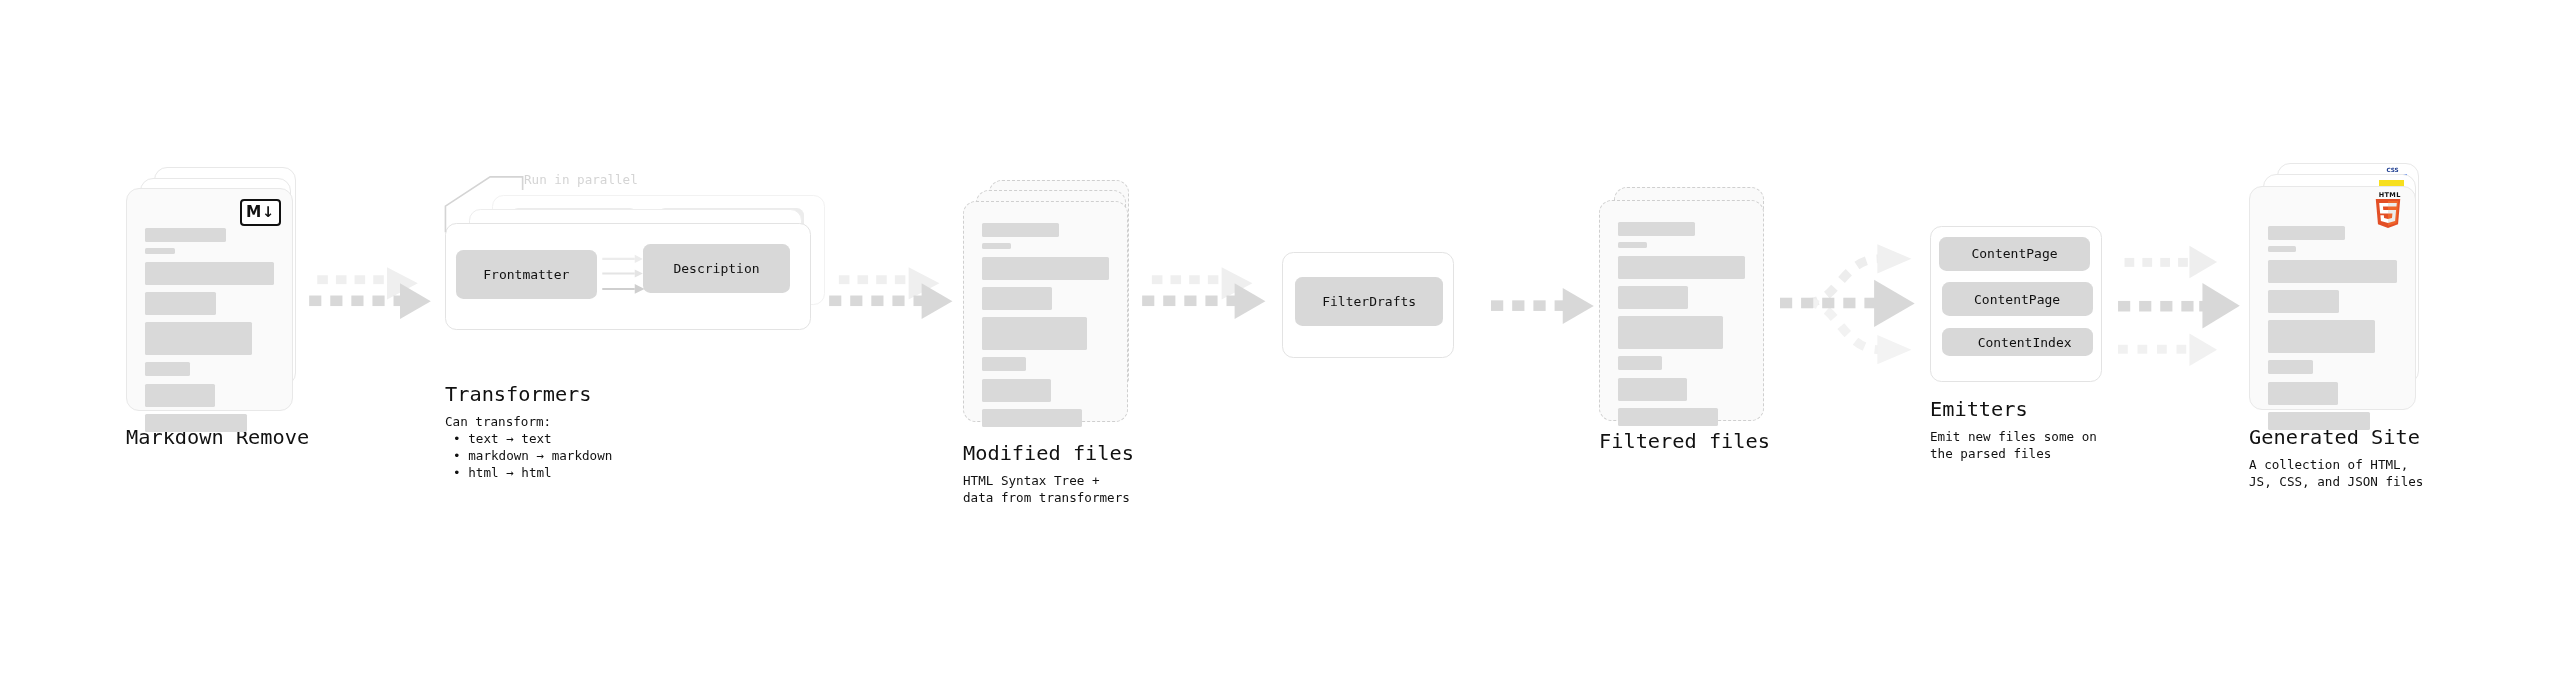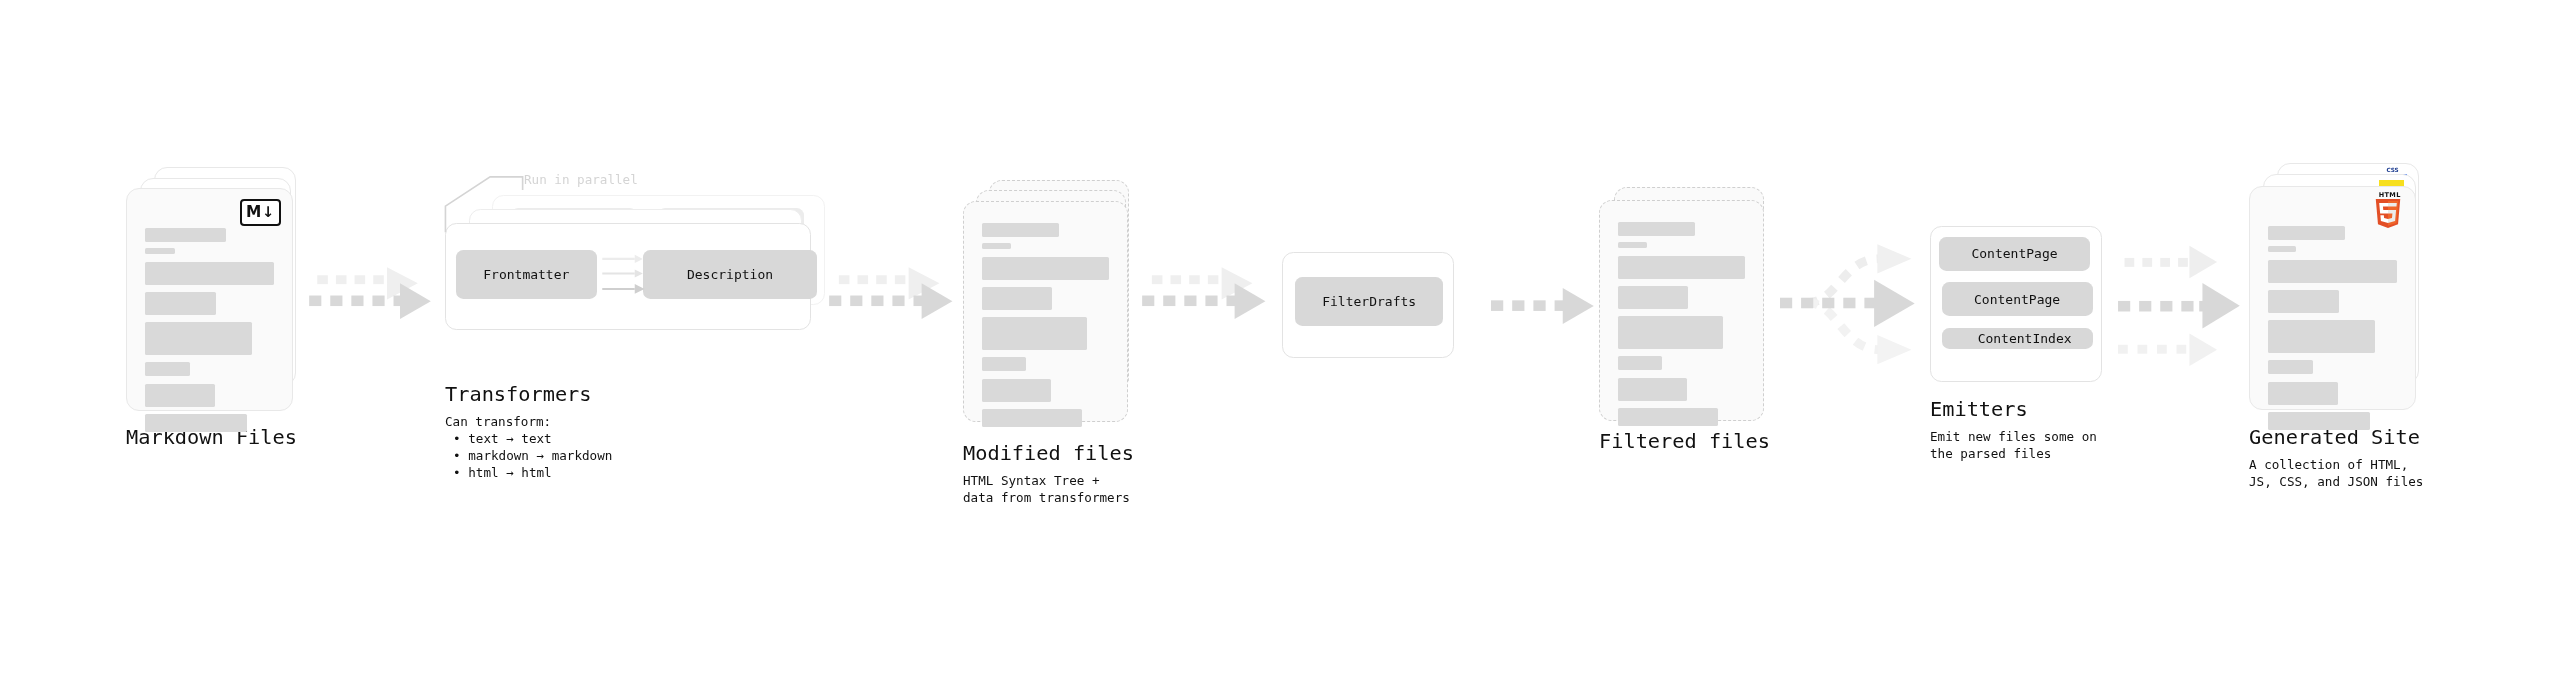--- a/index.html
+++ b/index.html
@@ -182,21 +182,21 @@
           <div class="line" style="width:55%; height:23px;"></div>
           <div class="line" style="width:83%; height:32.5px;"></div>
           <div class="line" style="width:35%; height:14.6px;"></div>
           <div class="line" style="width:54%; height:23px;"></div>
           <div class="line" style="width:79%; height:18px;"></div>
         </div>
       </div>
     </div>
   </div>
   <div class="caption" style="left:126px; top:425px;">
-    <div class="title">Markdown Files</div>
+    <div class="title">Markdown Remove</div>
   </div>
 
   <svg class="ov" style="left:309px; top:272px;" width="122" height="73" viewBox="0 0 150 90">
     <g fill="#efefef">
       <rect x="10" y="4" width="13" height="11"></rect>
         <rect x="33" y="4" width="13" height="11"></rect>
       <rect x="56" y="4" width="13" height="11"></rect>
         <rect x="79" y="4" width="13" height="11"></rect>
       <polygon points="96,-6 134,14 96,34"></polygon>
     </g>
@@ -217,21 +217,21 @@
       <div class="pill fade2" style="left:165px; top:12.2px; width:146px; height:47px;"></div>
     </div>
     <div class="group-box" style="left:23.6px; top:14px; width:333px; height:110px; border-color:#ededed;">
       <div class="pill fade1" style="left:18px; top:26px; width:126px; height:47px;"></div>
       <div class="pill fade1" style="left:165px; top:26px; width:146px; height:47px;"></div>
     </div>
     <div class="group-box" style="left:0px;  top:28px; width:366px; height:107px;">
       <div class="pill" style="left:9.8px; top:26px; width:141px; height:49px;">
         <span>Frontmatter</span>
       </div>
-      <div class="pill" style="left:197px; top:26px; width:174px; height:49px;">
+      <div class="pill" style="left:197px; top:20px; width:147px; height:49px;">
         <span>Description</span>
       </div>
     </div>
 
     <svg class="ov" style="left:157px; top:59px;" width="46" height="52" viewBox="0 0 56 64">
       <g stroke="#ececec" stroke-width="2.5" fill="none">
         <line x1="0" y1="6" x2="40" y2="6"></line>
       </g>
       <polygon points="40,1 50,6 40,11" fill="#ececec"></polygon>
       <g stroke="#e4e4e4" stroke-width="2.5" fill="none">
@@ -375,21 +375,21 @@
   </svg>
 
   <div class="node" style="left:1930px; top:226px;">
     <div class="group-box" style="left:0px; top:0px; width:172px; height:156px;">
       <div class="pill" style="left:8px; top:9.8px; width:151px; height:34px;">
         <span>ContentPage</span>
       </div>
       <div class="pill" style="left:10.6px; top:55px; width:151px; height:34px;">
         <span>ContentPage</span>
       </div>
-      <div class="pill" style="left:10.6px; top:101px; width:151px; height:21px;padding-left:15px;">
+      <div class="pill" style="left:10.6px; top:101px; width:151px; height:28px;padding-left:15px;">
         <span>ContentIndex</span>
       </div>
     </div>
   </div>
   <div class="caption" style="left:1930px; top:397px;">
     <div class="title">Emitters</div>
     <div class="sub">Emit new files some on
 the parsed files</div>
   </div>
 

